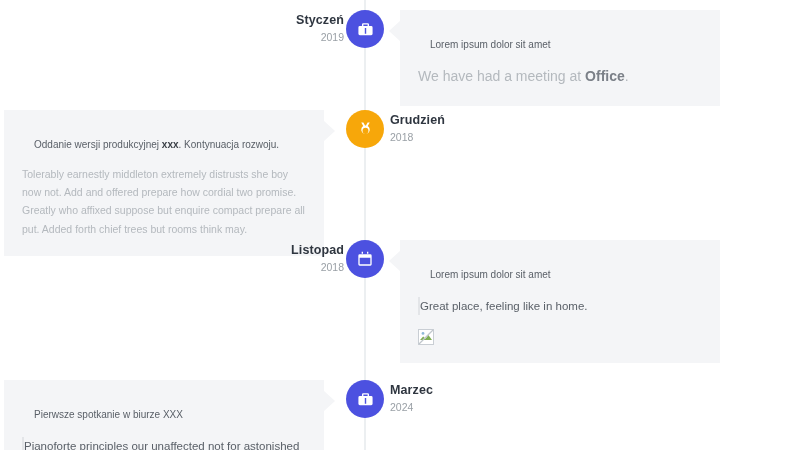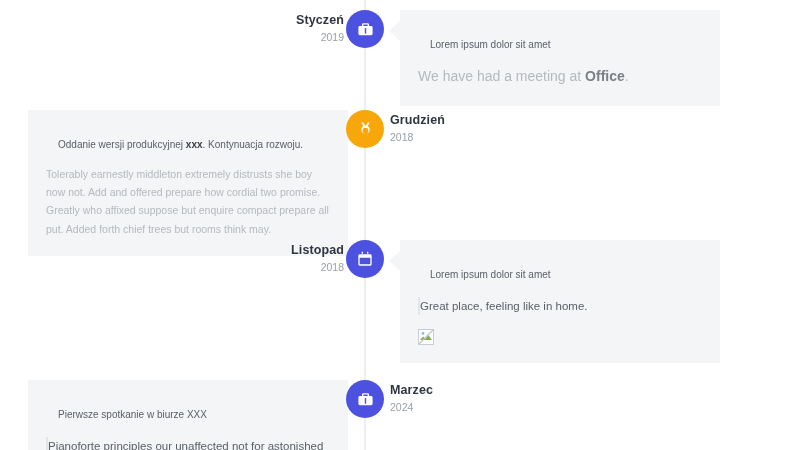--- a/index.html
+++ b/index.html
@@ -70,21 +70,21 @@
   .label.right { left: 390px; text-align: left; }
 
   
   .card {
     position: absolute;
     top: 0;
     background: #f4f5f7;
     padding: 16px 18px 18px 18px;
   }
   .card.right { left: 400px; width: 320px; }
-  .card.left  { left: 28px;  width: 320px; }
+  .card.left  { left: 4px;  width: 320px; }
 
   
   .card.right::before {
     content: "";
     position: absolute;
     left: -11px; top: 10px;
     border-top: 11px solid transparent;
     border-bottom: 11px solid transparent;
     border-right: 12px solid #f4f5f7;
   }

